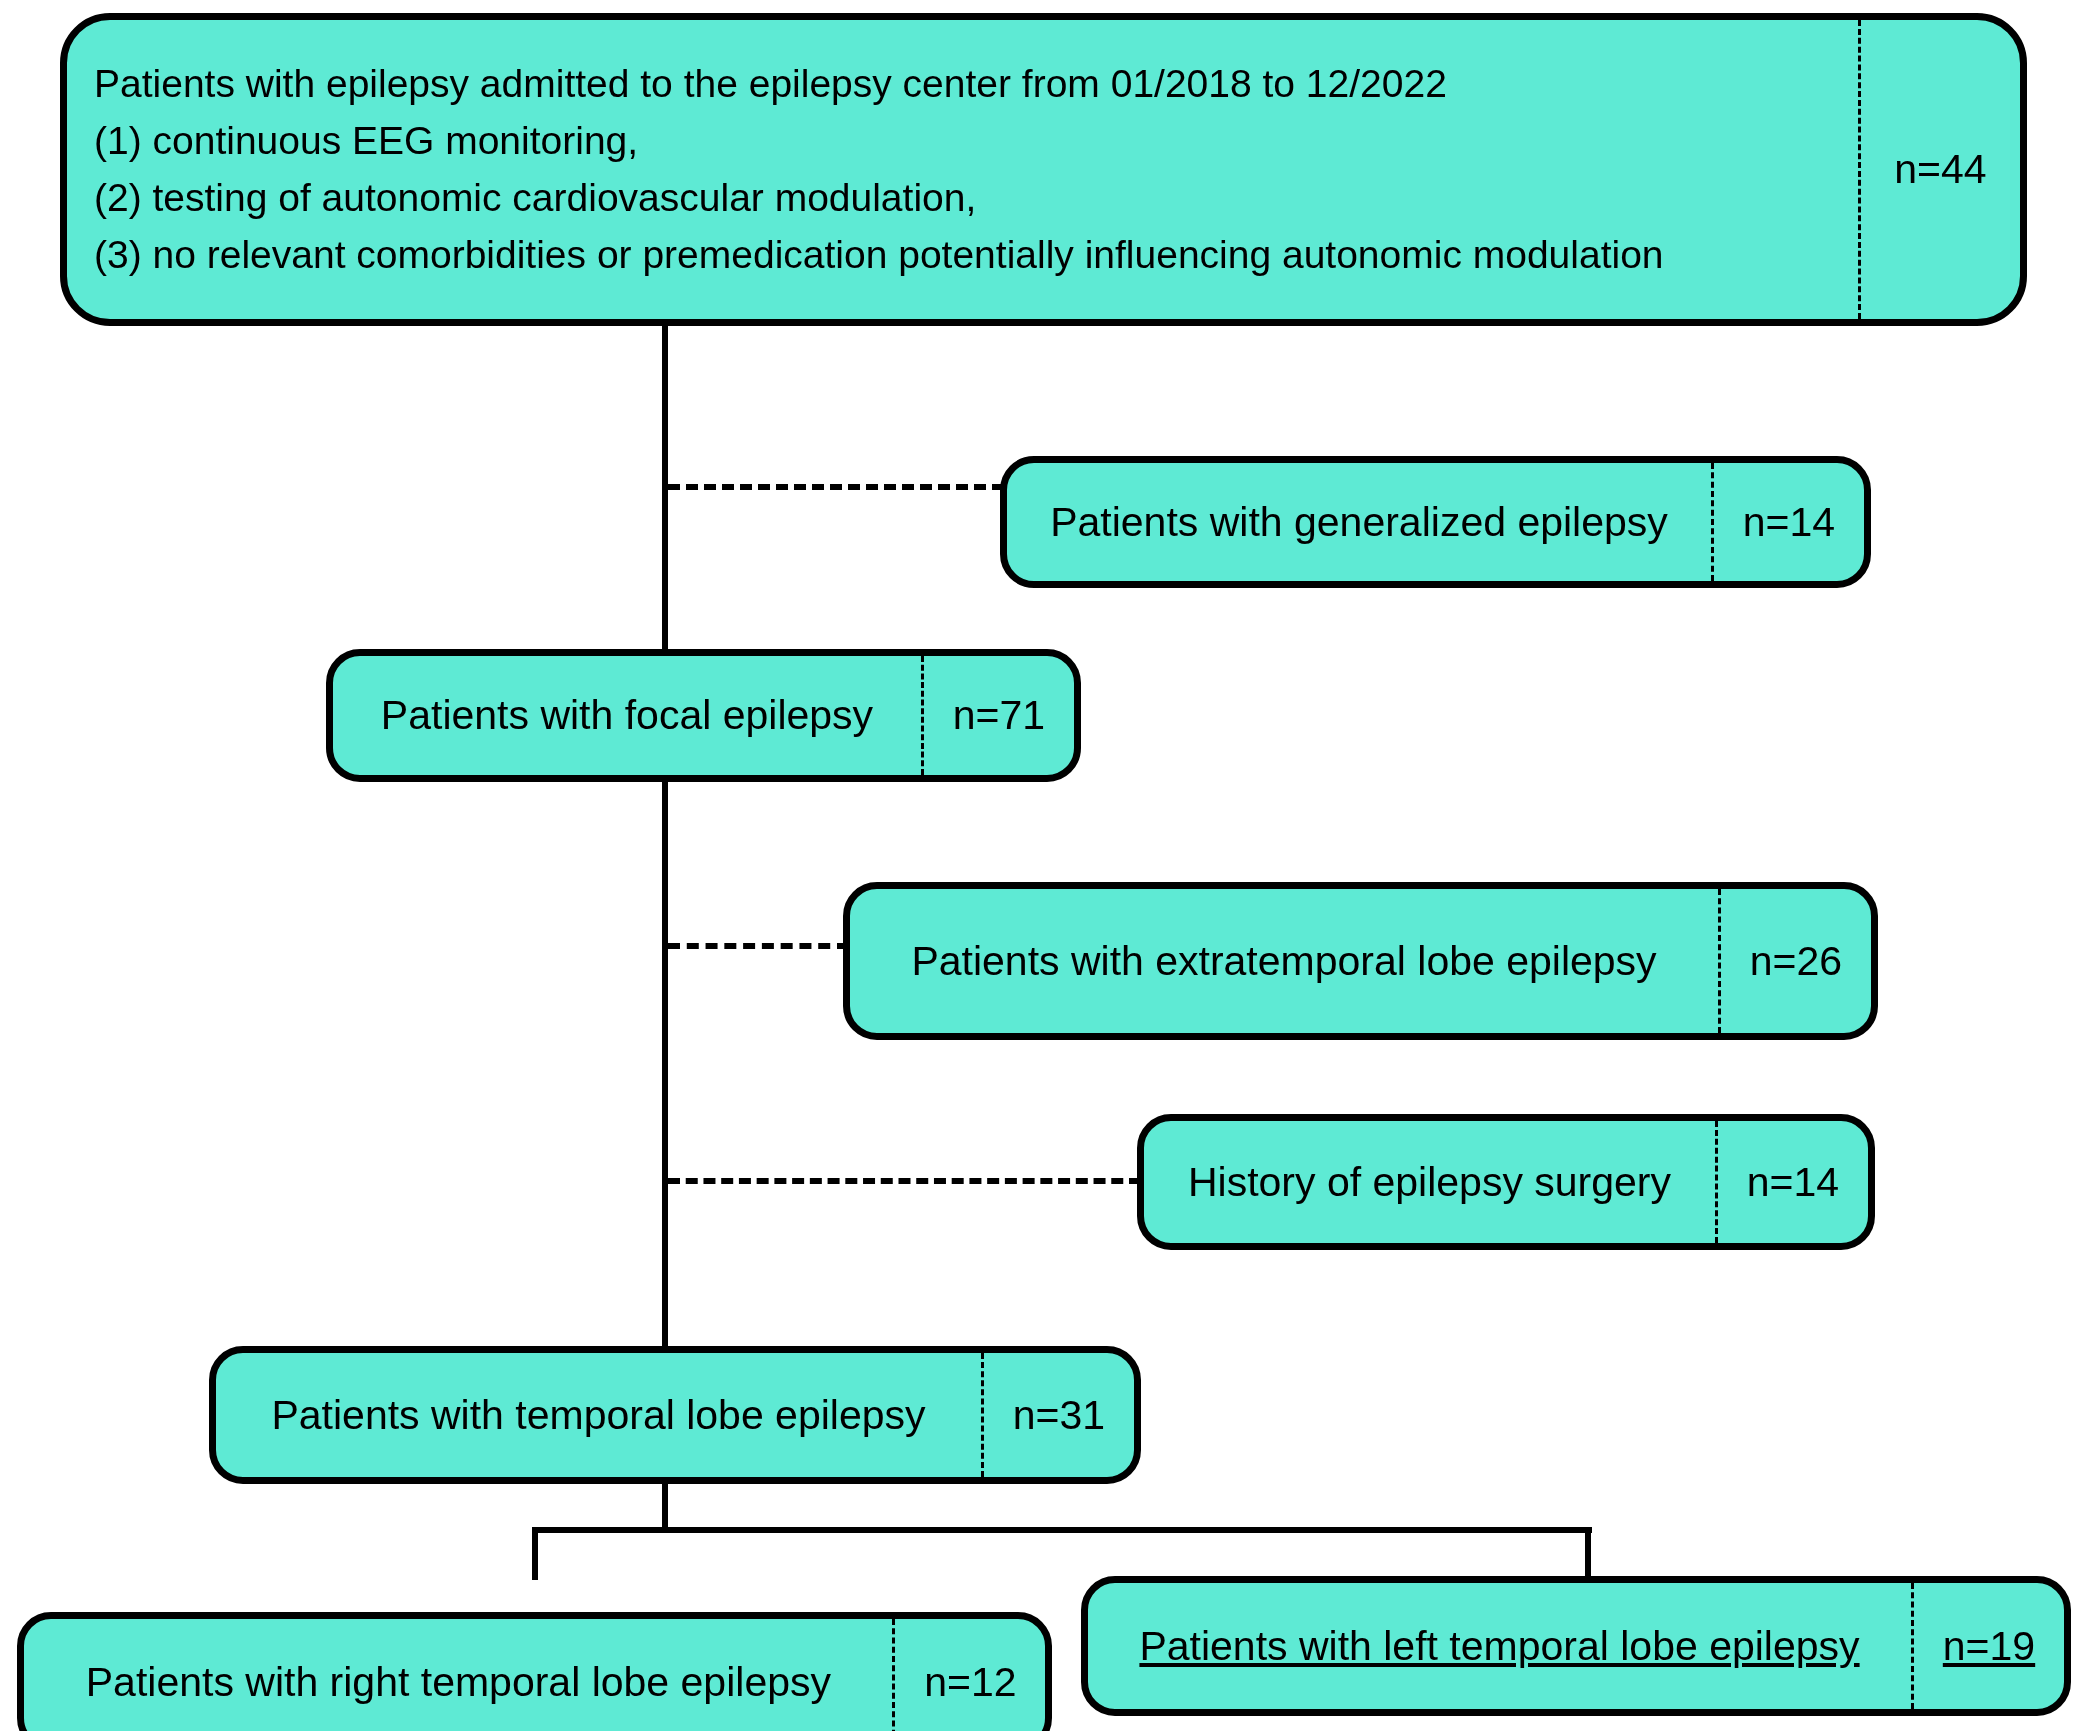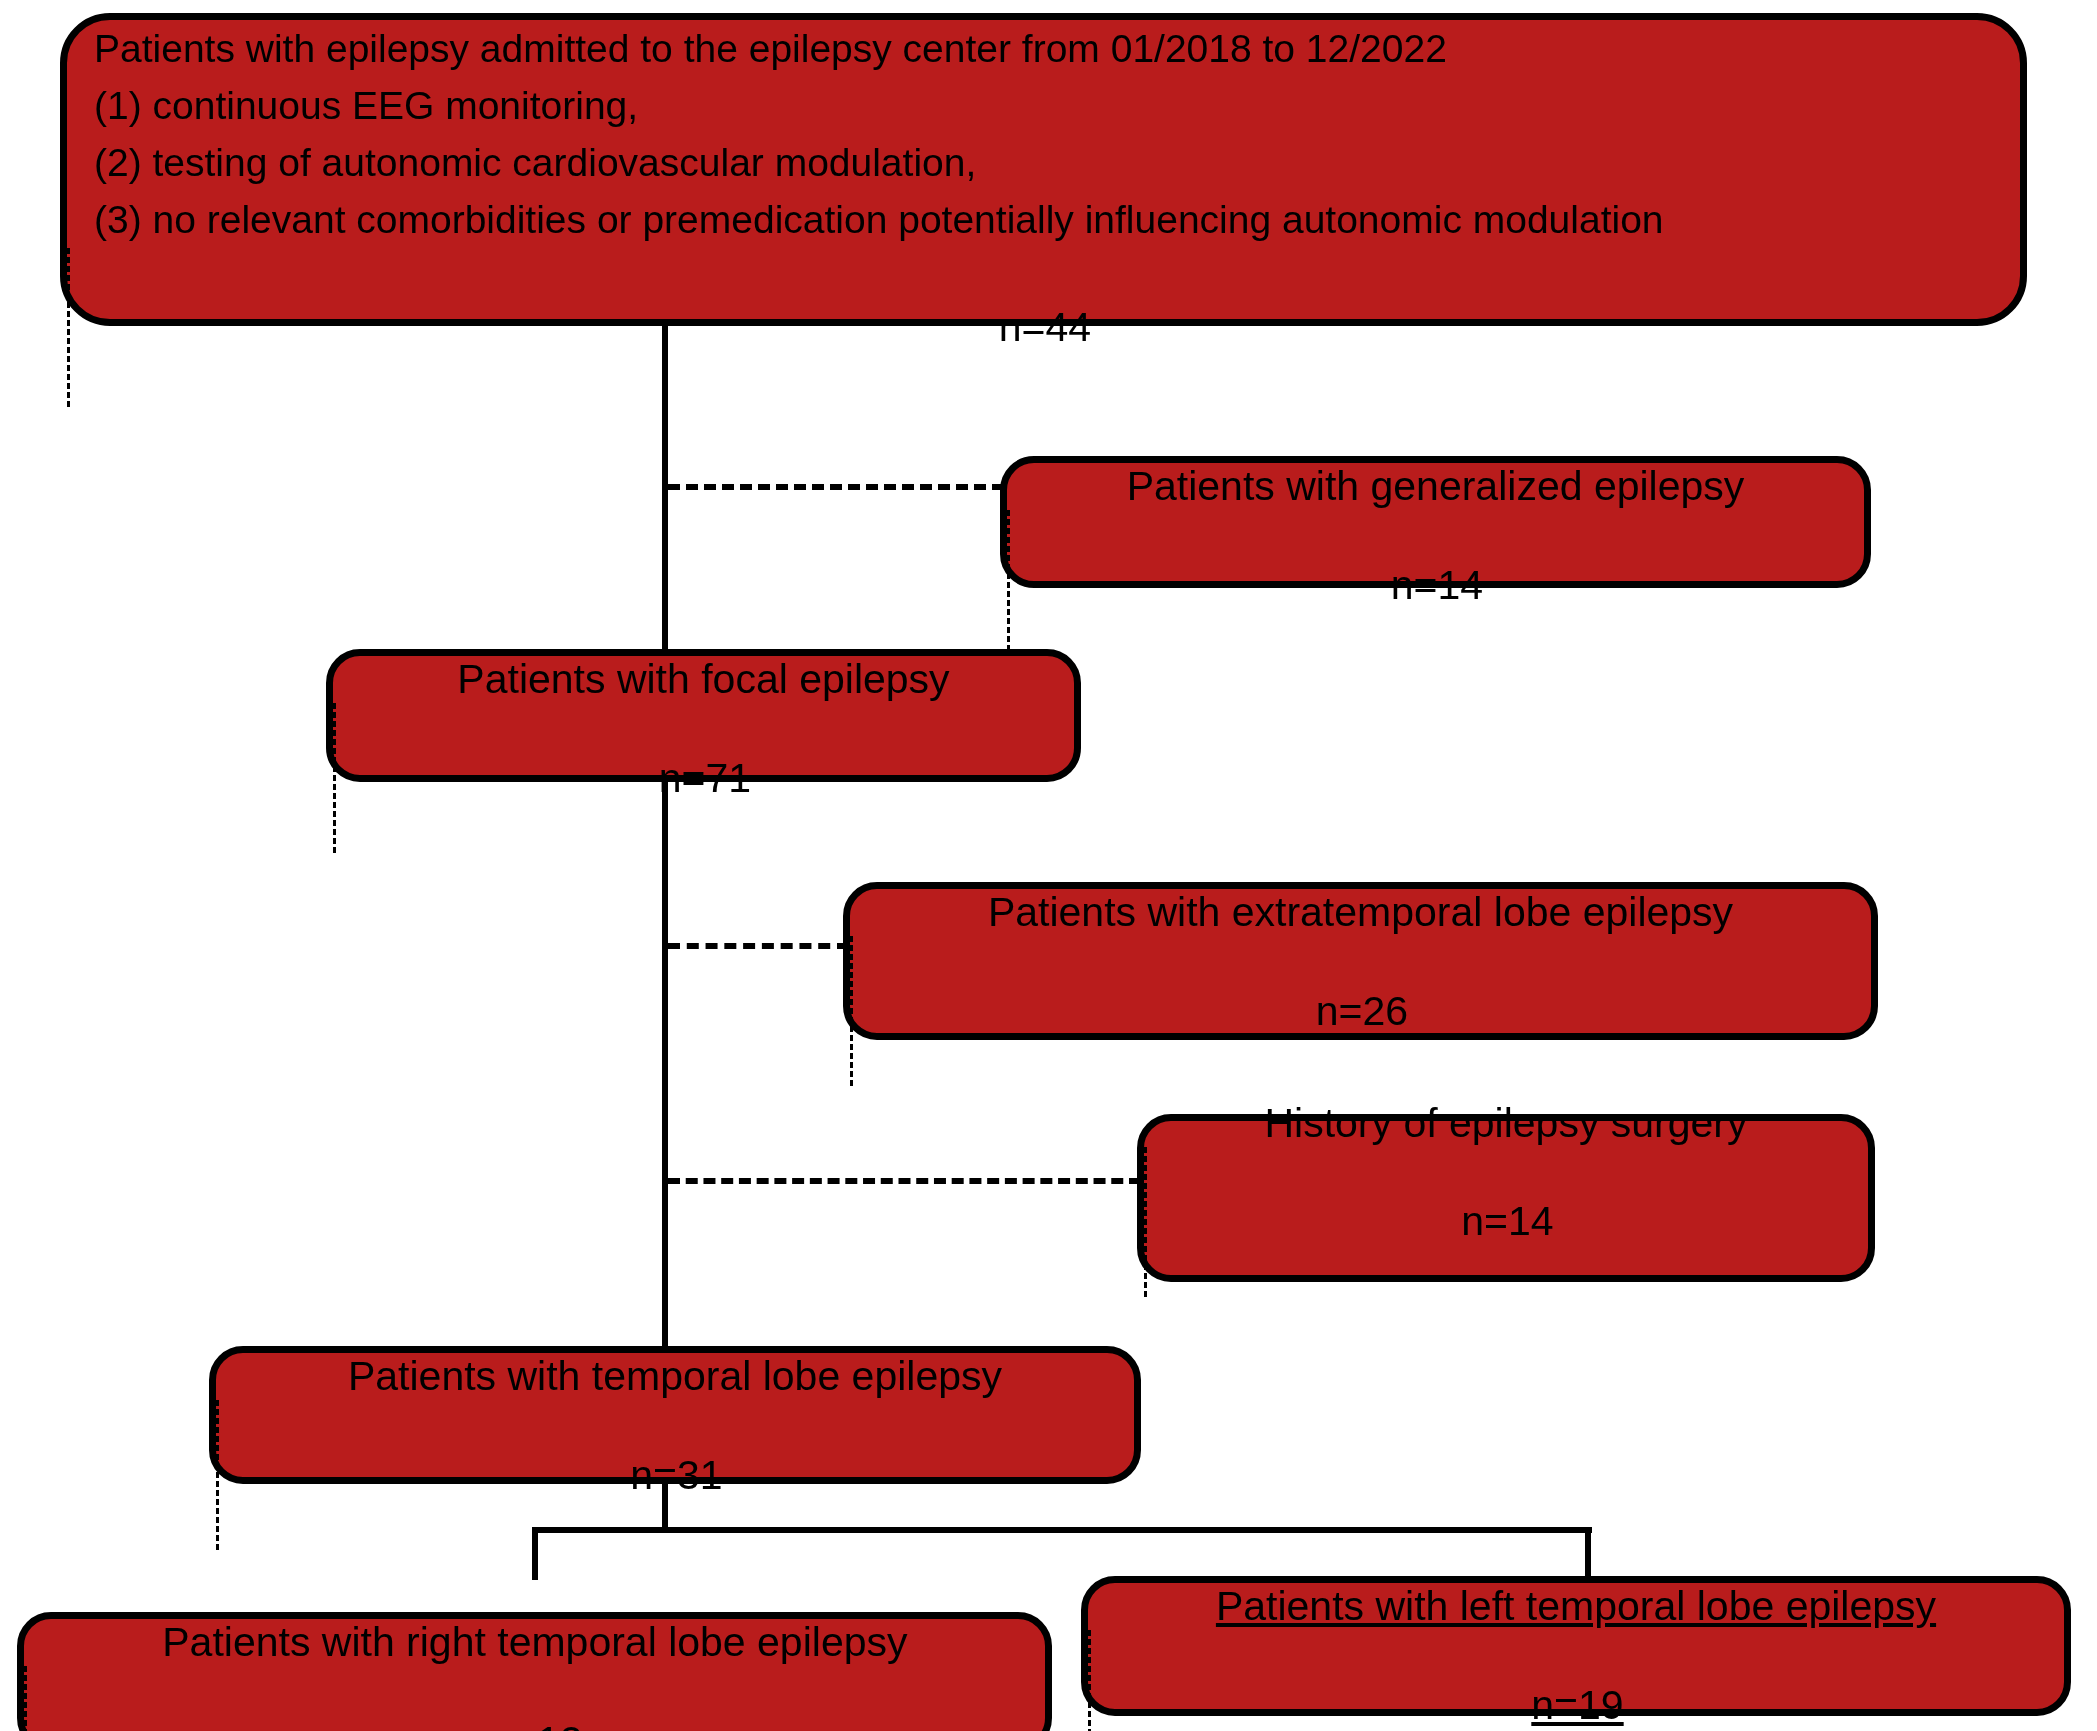--- a/index.html
+++ b/index.html
@@ -32,25 +32,25 @@
   .hdash {
     position: absolute;
     height: 0;
     border-top: 6.9px dashed #000000;
     z-index: 1;
   }
   
   .box {
     position: absolute;
     box-sizing: border-box;
-    background: #b91c1c;
+    background: #5eead4;
     border: 7.5px solid #000000;
     border-radius: 34px;
     display: flex;
-    flex-direction: column;
+    flex-direction: row;
     align-items: stretch;
     z-index: 2;
   }
   .box-label {
     flex: 1 1 auto;
     display: flex;
     align-items: center;
     justify-content: center;
     font-size: 41px;
     white-space: nowrap;
@@ -113,21 +113,21 @@
   <div class="box" style="left:297px; top:649px; width:755px; height:133px;margin-left:29px;">
     <div class="box-label">Patients with focal epilepsy</div>
     <div class="n-cell">n=71</div>
   </div>
 
   <div class="box" style="left:843px; top:882px; width:1035px; height:158px;">
     <div class="box-label">Patients with extratemporal lobe epilepsy</div>
     <div class="n-cell">n=26</div>
   </div>
 
-  <div class="box" style="left:1137px; top:1114px; width:738px; height:168px;justify-content:center;">
+  <div class="box" style="left:1137px; top:1114px; width:738px; height:136px;justify-content:center;">
     <div class="box-label">History of epilepsy surgery</div>
     <div class="n-cell">n=14</div>
   </div>
 
   <div class="box" style="left:209px; top:1346px; width:932px; height:138px;">
     <div class="box-label">Patients with temporal lobe epilepsy</div>
     <div class="n-cell">n=31</div>
   </div>
 
   <div class="box" style="left:17.4px; top:1576px; width:1035px; height:140px;margin-top:36px;">

